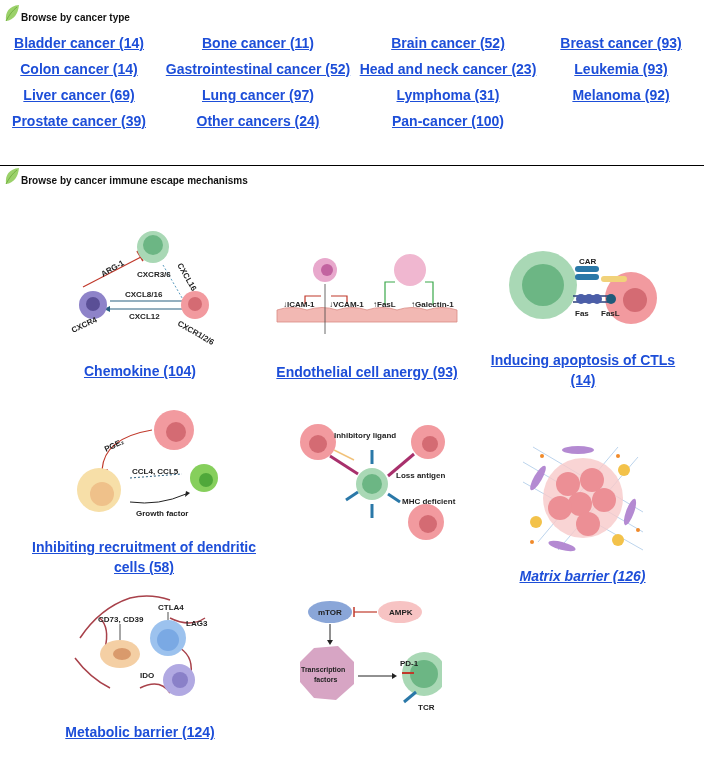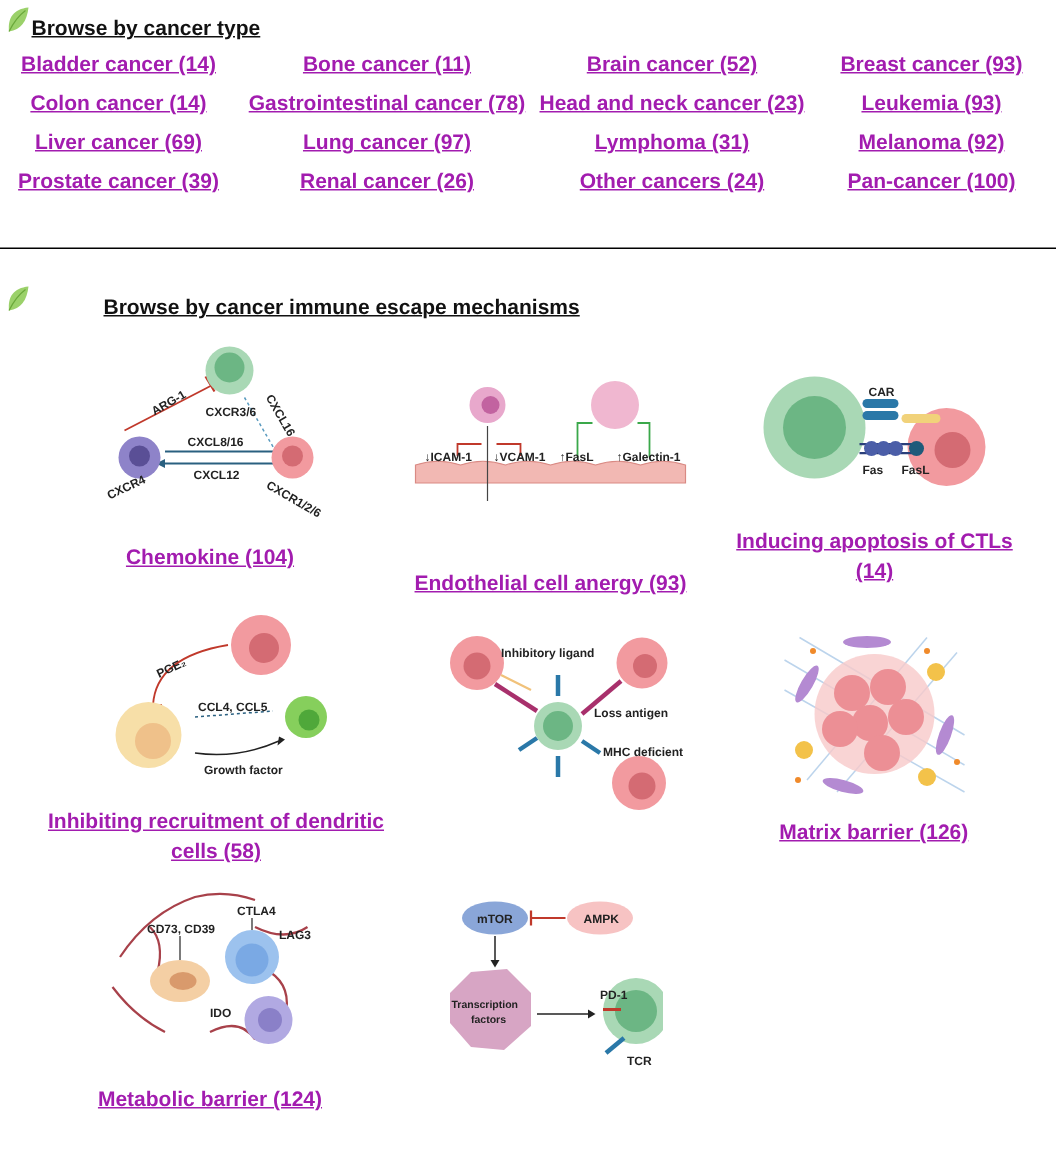--- a/index.html
+++ b/index.html
@@ -1,20 +1,20 @@
 <!DOCTYPE html>
 <html><head>
 <meta charset="utf-8">
 <style>
   html, body { margin: 0; padding: 0; background: #ffffff; }
   body { width: 704px; height: 773px; overflow: hidden; position: relative; font-family: "Liberation Sans", sans-serif; }
   .section-head { position: absolute; left: 4px; height: 22px; display: flex; align-items: flex-end; }
   .leaf { width: 16px; height: 18px; margin-right: 1px; position: relative; top: -4px; }
-  .section-title { font-size: 14px; font-weight: bold; color: #111; line-height: 16px; text-decoration: underline; }
-  a.link { color: #a21caf; text-decoration: underline; font-weight: bold; font-size: 14px; cursor: pointer; }
+  .section-title { font-size: 10px; font-weight: bold; color: #111; line-height: 16px; }
+  a.link { color: #1d4ed8; text-decoration: underline; font-weight: bold; font-size: 14px; cursor: pointer; }
   .type-grid { position: absolute; left: 0; top: 30px; width: 704px; }
   .type-row { display: flex; height: 26px; align-items: center; }
   .type-cell { text-align: center; white-space: nowrap; }
   .type-cell:nth-child(1){ width: 158px; }
   .type-cell:nth-child(2){ width: 200px; }
   .type-cell:nth-child(3){ width: 180px; }
   .type-cell:nth-child(4){ width: 166px; }
   .divider { position: absolute; left: 0; top: 165px; width: 704px; height: 1px; background: #000; }
   .mech { position: absolute; text-align: center; }
   .mech svg { display: block; margin: 0 auto; }
@@ -34,41 +34,40 @@
 
 <div class="type-grid">
   <div class="type-row">
     <div class="type-cell"><a class="link">Bladder cancer (14)</a></div>
     <div class="type-cell"><a class="link">Bone cancer (11)</a></div>
     <div class="type-cell"><a class="link">Brain cancer (52)</a></div>
     <div class="type-cell"><a class="link">Breast cancer (93)</a></div>
   </div>
   <div class="type-row">
     <div class="type-cell"><a class="link">Colon cancer (14)</a></div>
-    <div class="type-cell"><a class="link">Gastrointestinal cancer (78)</a></div>
+    <div class="type-cell"><a class="link">Gastrointestinal cancer (52)</a></div>
     <div class="type-cell"><a class="link">Head and neck cancer (23)</a></div>
     <div class="type-cell"><a class="link">Leukemia (93)</a></div>
   </div>
   <div class="type-row">
     <div class="type-cell"><a class="link">Liver cancer (69)</a></div>
     <div class="type-cell"><a class="link">Lung cancer (97)</a></div>
     <div class="type-cell"><a class="link">Lymphoma (31)</a></div>
     <div class="type-cell"><a class="link">Melanoma (92)</a></div>
   </div>
   <div class="type-row">
     <div class="type-cell"><a class="link">Prostate cancer (39)</a></div>
-    <div class="type-cell"><a class="link">Renal cancer (26)</a></div>
     <div class="type-cell"><a class="link">Other cancers (24)</a></div>
     <div class="type-cell"><a class="link">Pan-cancer (100)</a></div>
   </div>
 </div>
 
 <div class="divider"></div>
 
-<div class="section-head" style="top:190px;gap:48px;">
+<div class="section-head" style="top:167px;">
   <svg class="leaf" viewBox="0 0 16 18">
     <path d="M2 17 C1 8 5 2 15 1 C14 10 10 16 2 17 Z" fill="#9bd16a"></path>
     <path d="M2 17 C5 11 9 6 13 3" stroke="#6aa83a" stroke-width="0.8" fill="none"></path>
   </svg>
   <span class="section-title">Browse by cancer immune escape mechanisms</span>
 </div>
 
 <div class="mech" style="left:60px; top:225px; width:160px;">
   <svg width="150" height="120" viewBox="0 0 150 120">
     <line x1="18" y1="62" x2="76" y2="32" stroke="#c0392b" stroke-width="1.2"></line>
@@ -104,21 +103,21 @@
     <polyline points="38,54 38,46 54,46" stroke="#c0392b" stroke-width="1.2" fill="none"></polyline>
     <polyline points="80,54 80,46 64,46" stroke="#c0392b" stroke-width="1.2" fill="none"></polyline>
     <circle cx="143" cy="20" r="16" fill="#f0b7d0"></circle>
     <polyline points="118,55 118,32 128,32" stroke="#3aa84a" stroke-width="1.2" fill="none"></polyline>
     <polyline points="166,55 166,32 158,32" stroke="#3aa84a" stroke-width="1.2" fill="none"></polyline>
     <text x="16" y="57" font-size="8">↓ICAM-1</text>
     <text x="62" y="57" font-size="8">↓VCAM-1</text>
     <text x="106" y="57" font-size="8">↑FasL</text>
     <text x="144" y="57" font-size="8">↑Galectin-1</text>
   </svg>
-  <a class="link caption" style="margin-top:38px;">Endothelial cell anergy (93)</a>
+  <a class="link caption" style="margin-top:22px;">Endothelial cell anergy (93)</a>
 </div>
 
 <div class="mech" style="left:488px; top:240px; width:190px;">
   <svg width="180" height="100" viewBox="0 0 180 100">
     <circle cx="50" cy="45" r="34" fill="#a9d8b5"></circle>
     <circle cx="50" cy="45" r="21" fill="#6cb684"></circle>
     <circle cx="138" cy="58" r="26" fill="#f29a9f"></circle>
     <circle cx="142" cy="60" r="12" fill="#d46b73"></circle>
     <rect x="82" y="26" width="24" height="6" rx="3" fill="#2a78a8"></rect>
     <rect x="82" y="34" width="24" height="6" rx="3" fill="#2a78a8"></rect>
@@ -178,21 +177,21 @@
     <line x1="104" y1="30" x2="104" y2="44" stroke="#2a78a8" stroke-width="3"></line>
     <line x1="104" y1="84" x2="104" y2="98" stroke="#2a78a8" stroke-width="3"></line>
     <line x1="78" y1="80" x2="90" y2="72" stroke="#2a78a8" stroke-width="3"></line>
     <line x1="120" y1="74" x2="132" y2="82" stroke="#2a78a8" stroke-width="3"></line>
     <text x="66" y="18" font-size="8">Inhibitory ligand</text>
     <text x="128" y="58" font-size="8">Loss antigen</text>
     <text x="134" y="84" font-size="8">MHC deficient</text>
   </svg>
 </div>
 
-<div class="mech" style="left:500px; top:420px; width:165px;">
+<div class="mech" style="left:500px; top:442px; width:165px;font-style:italic;">
   <svg width="130" height="112" viewBox="0 0 130 112">
     <g stroke="#bcd4ec" stroke-width="1">
       <line x1="5" y1="20" x2="125" y2="90"></line>
       <line x1="5" y1="40" x2="125" y2="108"></line>
       <line x1="15" y1="5" x2="125" y2="70"></line>
       <line x1="20" y1="100" x2="100" y2="5"></line>
       <line x1="40" y1="108" x2="120" y2="15"></line>
     </g>
     <circle cx="65" cy="56" r="40" fill="#f8c9c9" opacity="0.8"></circle>
     <circle cx="50" cy="42" r="12" fill="#ec8f95"></circle>

